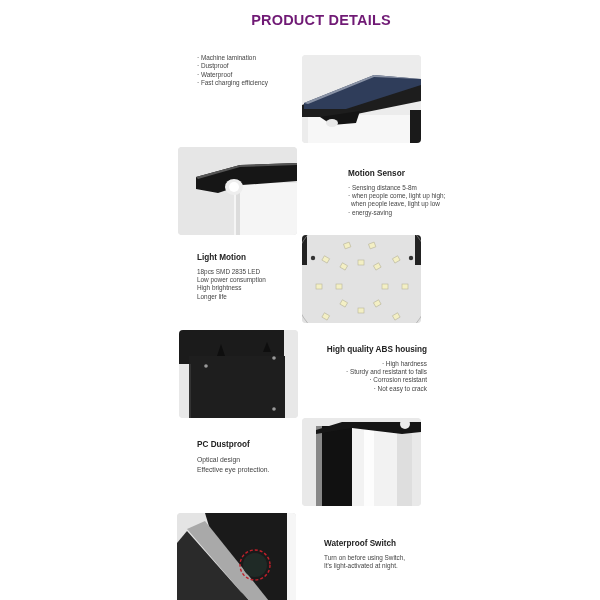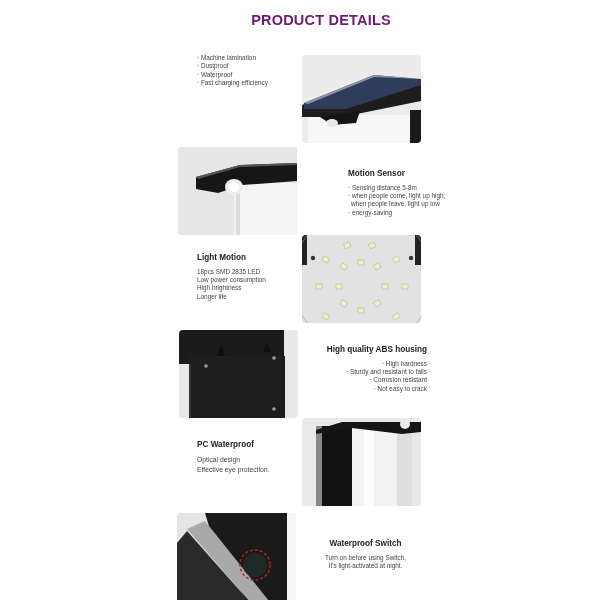--- a/index.html
+++ b/index.html
@@ -107,21 +107,21 @@
 </div>
 <div class="txt" style="left:312px;top:346px;text-align:right;">
   <div class="h">High quality ABS housing</div>
   <div class="li">· High hardness</div>
   <div class="li">· Sturdy and resistant to falls</div>
   <div class="li">· Corrosion resistant</div>
   <div class="li">· Not easy to crack</div>
 </div>
 
 <div class="txt" style="left:197px;top:441px;">
-  <div class="h">PC Waterproof</div>
+  <div class="h">PC Dustproof</div>
   <div class="li" style="font-size:6.8px;line-height:10px;">Optical design</div>
   <div class="li" style="font-size:6.8px;line-height:10px;">Effective eye protection.</div>
 </div>
 <div class="panel" style="left:302px;top:418px;">
   <svg width="119" height="88" viewBox="0 0 119 88">
     <rect width="119" height="88" fill="#e9e9e9"></rect>
     <rect x="14" y="8" width="6" height="80" fill="#888"></rect>
     <rect x="20" y="8" width="30" height="80" fill="#111"></rect>
     <rect x="50" y="8" width="60" height="80" fill="#f2f2f2"></rect>
     <rect x="62" y="8" width="10" height="80" fill="#fdfdfd"></rect>
@@ -135,17 +135,17 @@
   <svg width="119" height="88" viewBox="0 0 119 88">
     <rect width="119" height="88" fill="#e4e4e4"></rect>
     <rect x="108" y="0" width="11" height="88" fill="#f6f6f6"></rect>
     <polygon points="28,0 110,0 110,88 70,88 40,40" fill="#1a1a1a"></polygon>
     <polygon points="10,16 28,8 92,88 72,88" fill="#a9a9a9"></polygon>
     <polygon points="0,30 10,18 72,88 0,88" fill="#2a2a2a"></polygon>
     <circle cx="78" cy="52" r="15" fill="none" stroke="#c0202a" stroke-width="1.4" stroke-dasharray="3 2"></circle>
     <circle cx="78" cy="52" r="12" fill="#1f2a26"></circle>
   </svg>
 </div>
-<div class="txt" style="left:308px;top:540px;text-align:center;">
+<div class="txt" style="left:324px;top:540px;">
   <div class="h">Waterproof Switch</div>
   <div class="li">Turn on before using Switch,</div>
   <div class="li">It's light-activated at night.</div>
 </div>
 
 </body></html>

